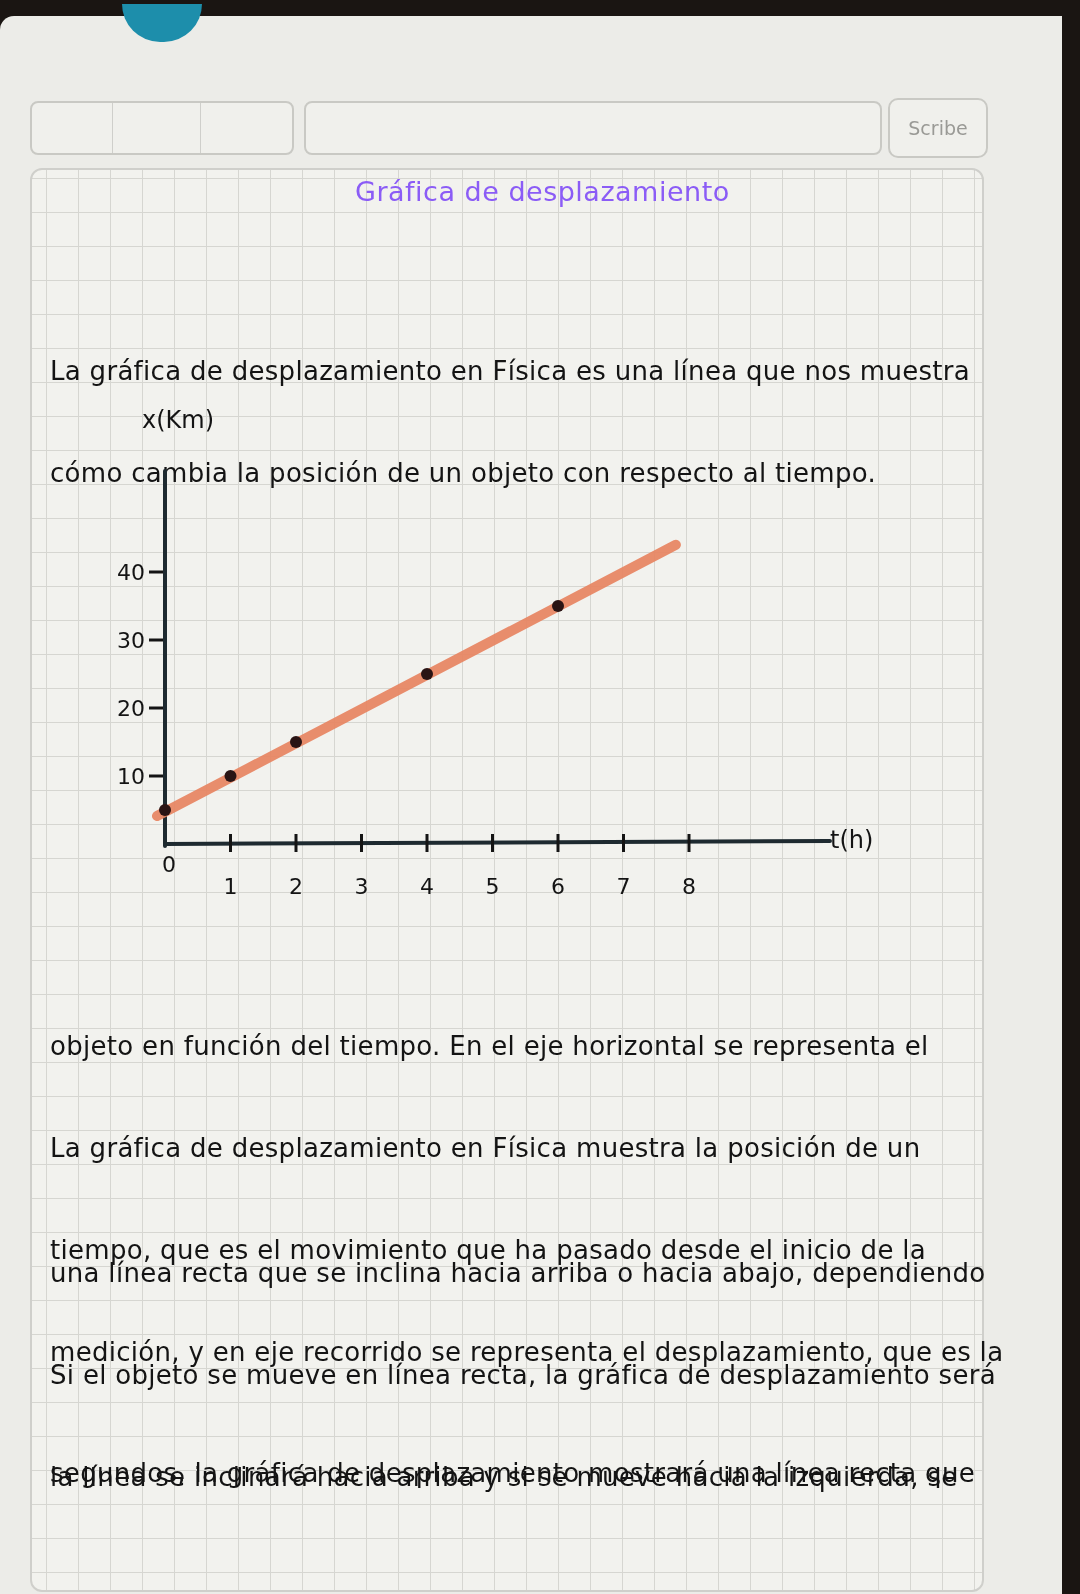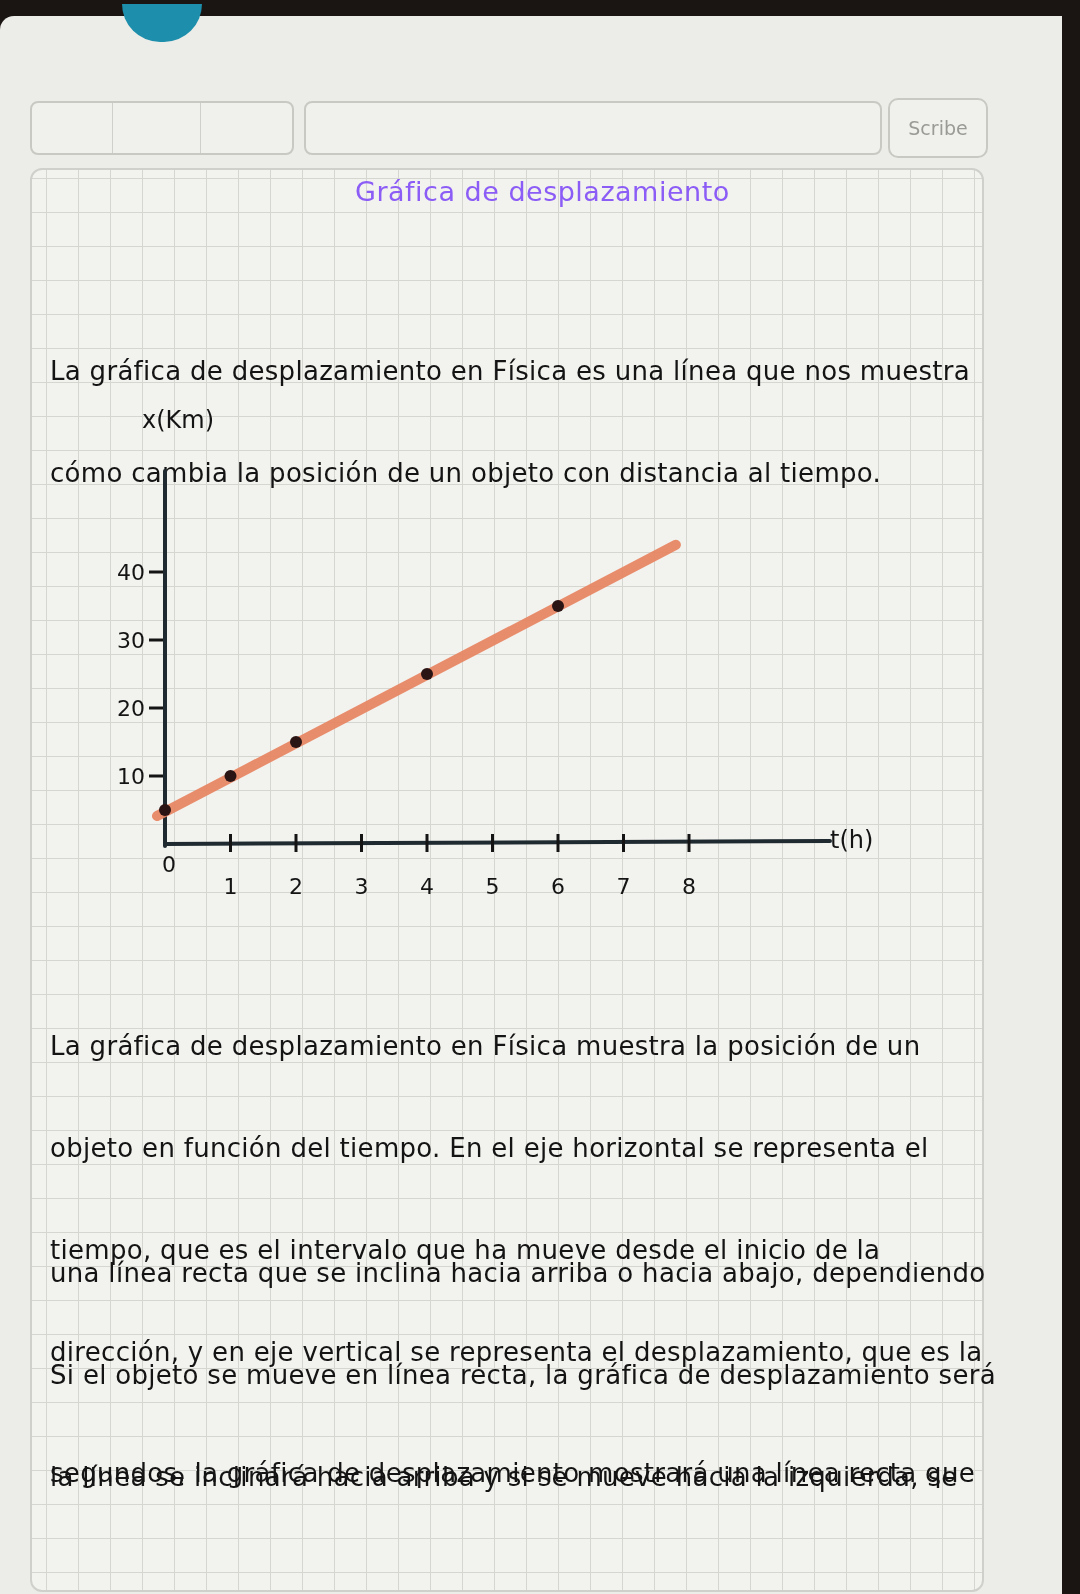--- a/index.html
+++ b/index.html
@@ -32,21 +32,21 @@
   </div>
   <div class="header-box hb2"></div>
   <div class="scribe">Scribe</div>
 
   <div class="grid-area"></div>
 
   <div class="hw title">Gráfica de desplazamiento</div>
 
   <div class="para" style="top:270px;">
     <div>La gráfica de desplazamiento en Física es una línea que nos muestra</div>
-    <div>cómo cambia la posición de un objeto con distancia al tiempo.</div>
+    <div>cómo cambia la posición de un objeto con respecto al tiempo.</div>
   </div>
 
   <svg class="chart-svg" width="1062" height="940" id="chart">
       <line x1="165" y1="455" x2="165" y2="830" stroke="#1e2a30" stroke-width="4" stroke-linecap="round"></line>
       <line x1="165" y1="828" x2="830" y2="825" stroke="#1e2a30" stroke-width="4" stroke-linecap="round"></line>
       <text x="142" y="412" font-size="24" fill="#141414" font-family="&quot;DejaVu Sans&quot;, sans-serif">x(Km)</text>
       <text x="830" y="832" font-size="24" fill="#141414" font-family="&quot;DejaVu Sans&quot;, sans-serif">t(h)</text>
       <line x1="149" y1="760" x2="163" y2="760" stroke="#141414" stroke-width="3"></line>
       <text x="145" y="768" font-size="22" fill="#141414" font-family="&quot;DejaVu Sans&quot;, sans-serif" text-anchor="end">10</text>
       <line x1="149" y1="692" x2="163" y2="692" stroke="#141414" stroke-width="3"></line>
@@ -74,24 +74,24 @@
       <text x="689" y="878" font-size="22" fill="#141414" font-family="&quot;DejaVu Sans&quot;, sans-serif" text-anchor="middle">8</text>
       <line x1="157" y1="800" x2="675.9" y2="528.8" stroke="#e8835f" stroke-width="10" stroke-linecap="round" opacity="0.9"></line>
       <circle cx="165" cy="794" r="6" fill="#2a1414"></circle>
       <circle cx="230.5" cy="760" r="6" fill="#2a1414"></circle>
       <circle cx="296" cy="726" r="6" fill="#2a1414"></circle>
       <circle cx="427" cy="658" r="6" fill="#2a1414"></circle>
       <circle cx="558" cy="590" r="6" fill="#2a1414"></circle>
     </svg>
 
   <div class="para" style="top:945px;">
+    <div>objeto en función del tiempo. En el eje horizontal se representa el</div>
     <div>La gráfica de desplazamiento en Física muestra la posición de un</div>
-    <div>objeto en función del tiempo. En el eje horizontal se representa el</div>
-    <div>tiempo, que es el intervalo que ha mueve desde el inicio de la</div>
-    <div>dirección, y en eje vertical se representa el desplazamiento, que es la</div>
+    <div>tiempo, que es el movimiento que ha pasado desde el inicio de la</div>
+    <div>medición, y en eje recorrido se representa el desplazamiento, que es la</div>
   </div>
 
   <div class="para" style="top:1172px;">
     <div>una línea recta que se inclina hacia arriba o hacia abajo, dependiendo</div>
     <div>Si el objeto se mueve en línea recta, la gráfica de desplazamiento será</div>
     <div>la línea se inclinará hacia arriba y si se mueve hacia la izquierda, se</div>
     
   </div>
 
   <div class="para" style="top:1372px;">

